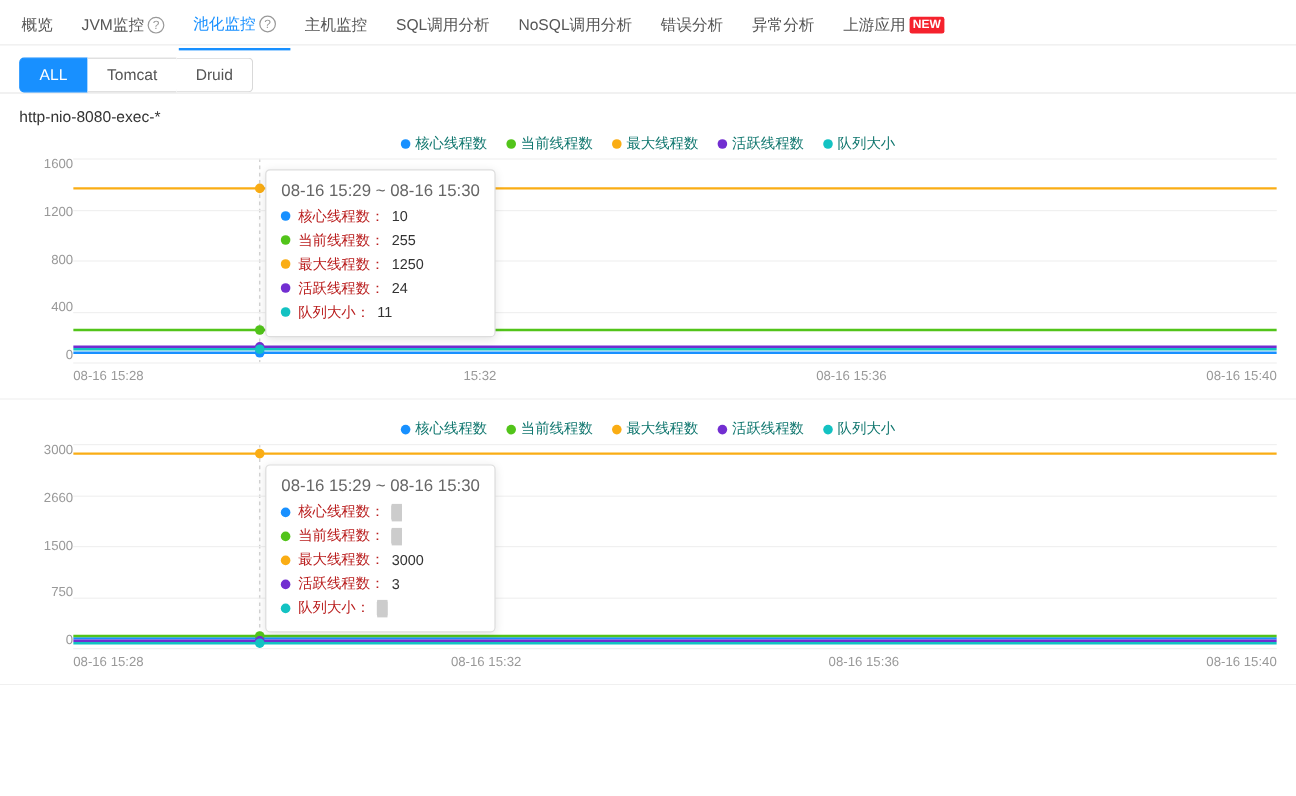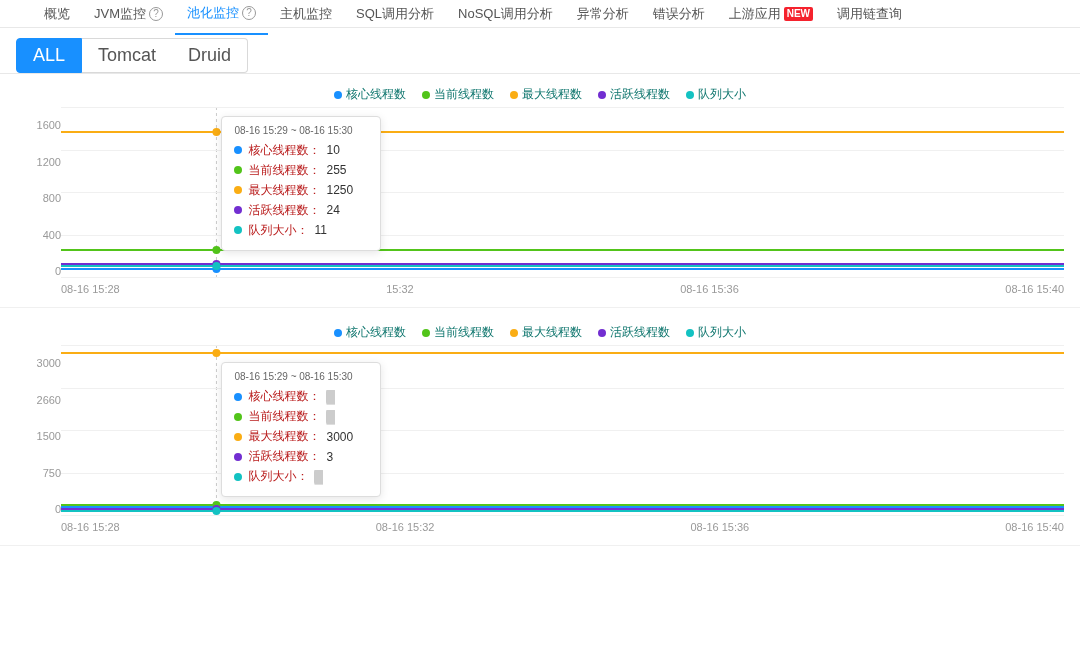--- a/index.html
+++ b/index.html
@@ -1,21 +1,21 @@
 <!DOCTYPE html>
 <html><head>
   <meta charset="utf-8">
   <style>
     * { box-sizing: border-box; margin: 0; padding: 0; }
     body { font-family: -apple-system, BlinkMacSystemFont, "PingFang SC", "Microsoft YaHei", sans-serif; font-size: 13px; background: #fff; color: #333; }
 
     
     .top-nav {
-      display: flex; align-items: center; border-bottom: 1px solid #e8e8e8;
-      padding: 0 32px; height: 28px; background: #fff;
+      display: flex; align-items: flex-start; border-bottom: 1px solid #e8e8e8;
+      padding: 0 6px; height: 38px; background: #fff;
     }
     .top-nav-item {
       padding: 0 12px; height: 42px; display: flex; align-items: center;
       cursor: pointer; color: #555; white-space: nowrap; position: relative;
       font-size: 13px;
     }
     .top-nav-item.active {
       color: #1890ff; border-bottom: 2px solid #1890ff;
     }
     .top-nav-item .help-icon {
@@ -27,21 +27,21 @@
       background: #f5222d; color: #fff; font-size: 10px; border-radius: 2px;
       padding: 0 3px; margin-left: 3px; line-height: 14px; font-weight: bold;
     }
 
     
     .tab-bar {
       display: flex; align-items: center; padding: 10px 16px 0;
       border-bottom: 1px solid #e8e8e8; background: #fff;
     }
     .tab-item {
-      padding: 6px 16px; cursor: pointer; font-size: 18px; color: #555;
+      padding: 6px 16px; cursor: pointer; font-size: 13px; color: #555;
       border: 1px solid #d9d9d9; margin-right: 0; background: #fff;
     }
     .tab-item:first-child { border-radius: 4px 0 0 4px; }
     .tab-item:last-child { border-radius: 0 4px 4px 0; border-left: none; }
     .tab-item:nth-child(2) { border-left: none; border-right: none; }
     .tab-item.active { background: #1890ff; color: #fff; border-color: #1890ff; }
 
     
     .content { padding: 0; }
 
@@ -64,33 +64,33 @@
       position: relative; height: 200px; width: 100%;
     }
 
     
     .tooltip {
       position: absolute; background: #fff; border: 1px solid #ddd;
       border-radius: 4px; padding: 8px 12px; font-size: 12px;
       box-shadow: 0 2px 8px rgba(0,0,0,0.1); z-index: 10;
       min-width: 160px;
     }
-    .tooltip-title { color: #666; margin-bottom: 6px; font-size: 10px; }
+    .tooltip-title { color: #666; margin-bottom: 6px; font-size: 14px; }
     .tooltip-item { display: flex; align-items: center; gap: 6px; margin-bottom: 3px; }
     .tooltip-dot { width: 8px; height: 8px; border-radius: 50%; flex-shrink: 0; }
     .tooltip-label { color: #b91c1c; }
     .tooltip-value { color: #333; font-weight: 500; }
 
     
     .y-axis {
       position: absolute; left: 0; top: 0; bottom: 30px; width: 45px;
       display: flex; flex-direction: column; justify-content: space-between;
       font-size: 11px; color: #999; text-align: right;
     }
-    .y-label { line-height: 1; margin-top: 13px; }
+    .y-label { line-height: 1; }
 
     
     .plot-area {
       position: absolute; left: 45px; right: 0; top: 0; bottom: 30px;
     }
 
     
     .x-axis {
       position: absolute; left: 45px; right: 0; bottom: 0; height: 30px;
       display: flex; justify-content: space-between; align-items: flex-start;
@@ -128,49 +128,47 @@
   <div class="top-nav-item">
     <span>主机监控</span>
   </div>
   <div class="top-nav-item">
     <span>SQL调用分析</span>
   </div>
   <div class="top-nav-item">
     <span>NoSQL调用分析</span>
   </div>
   <div class="top-nav-item">
+    <span>错误分析</span>
+  </div>
+  <div class="top-nav-item">
     <span>异常分析</span>
-  </div>
-  <div class="top-nav-item">
-    <span>错误分析</span>
   </div>
   <div class="top-nav-item">
     <span>上游应用</span>
     <span class="badge-new">NEW</span>
-  </div>
-  <div class="top-nav-item">
-    <span>调用链查询</span>
   </div>
 </nav>
 
 <div class="tab-bar">
   <div class="tab-item active">
     <span>ALL</span>
   </div>
   <div class="tab-item">
     <span>Tomcat</span>
   </div>
   <div class="tab-item">
     <span>Druid</span>
   </div>
 </div>
 
 <div class="content">
 
   <div class="chart-section">
+    <div class="chart-title">http-nio-8080-exec-*</div>
     <div class="legend">
       <div class="legend-item">
         <div class="legend-dot" style="background:#1890ff"></div>
         <span>核心线程数</span>
       </div>
       <div class="legend-item">
         <div class="legend-dot" style="background:#52c41a"></div>
         <span>当前线程数</span>
       </div>
       <div class="legend-item">

